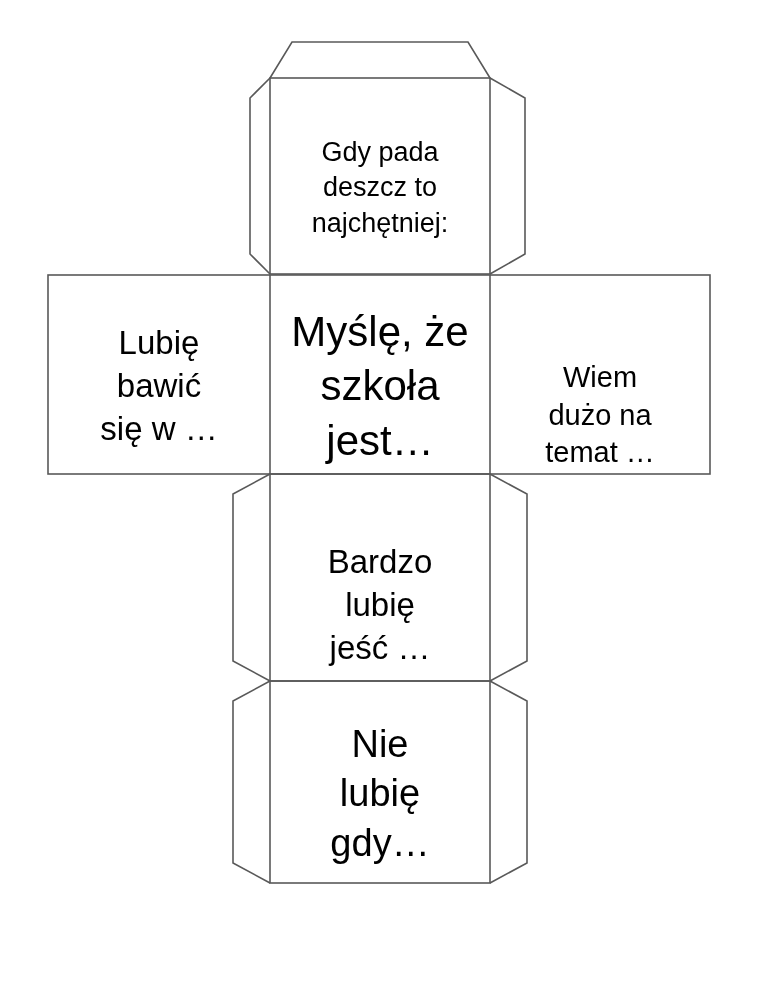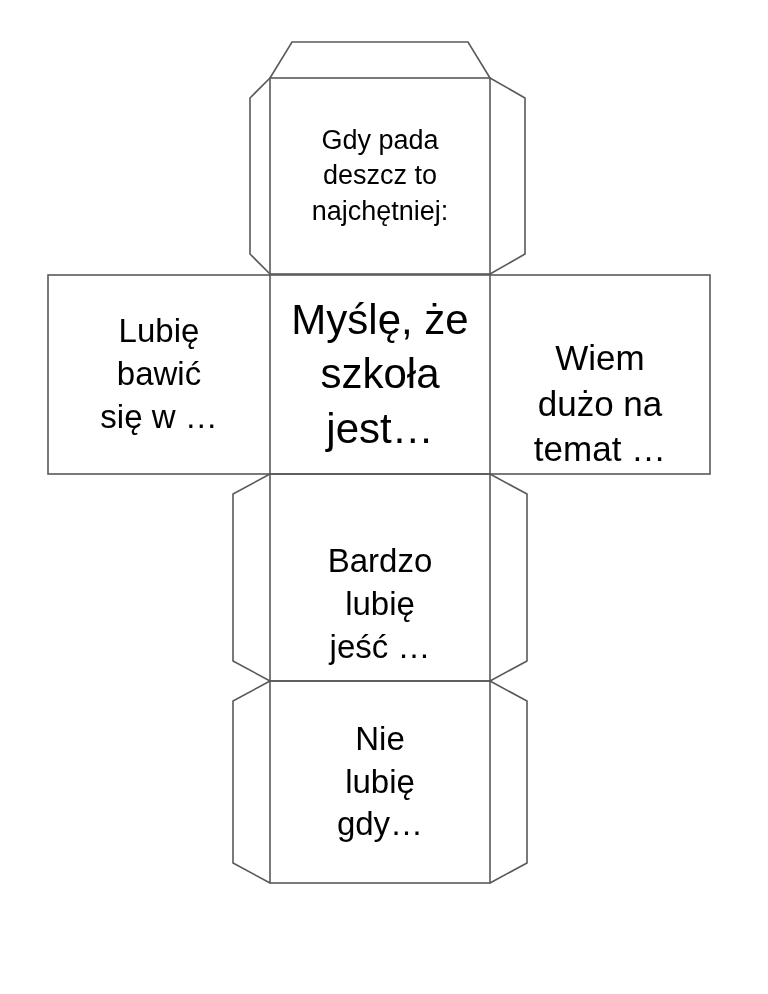--- a/index.html
+++ b/index.html
@@ -33,20 +33,21 @@
     position: absolute;
     display: flex;
     flex-direction: column;
     align-items: center;
     justify-content: center;
     text-align: center;
     color: #000000;
     line-height: 1.30;
     white-space: pre-line;
     pointer-events: none;
+    margin-top: 12px;
   }
   
   #face-top-text {
     left: 270px;
     top: 78px;
     width: 220px;
     height: 196px;
     font-size: 27px;
   }
   
@@ -62,35 +63,35 @@
     top: 275px;
     width: 220px;
     height: 199px;
     font-size: 42px;
   }
   #face-right-text {
     left: 490px;
     top: 275px;
     width: 220px;
     height: 257px;
-    font-size: 35px;
+    font-size: 29px;
   }
   #face-fourth-text {
     left: 270px;
-    top: 501px;
+    top: 490px;
     width: 220px;
     height: 207px;
     font-size: 33px;
   }
   #face-bottom-text {
     left: 270px;
     top: 681px;
     width: 220px;
     height: 202px;
-    font-size: 33px;
+    font-size: 38px;
   }
 </style>
 </head>
 <body>
 
 <div id="sheet">
 
   <svg id="net-svg" viewBox="0 0 768 994" xmlns="http://www.w3.org/2000/svg">
 
     <g fill="none" stroke="#595959" stroke-width="1.6" stroke-linejoin="miter" stroke-linecap="butt">

